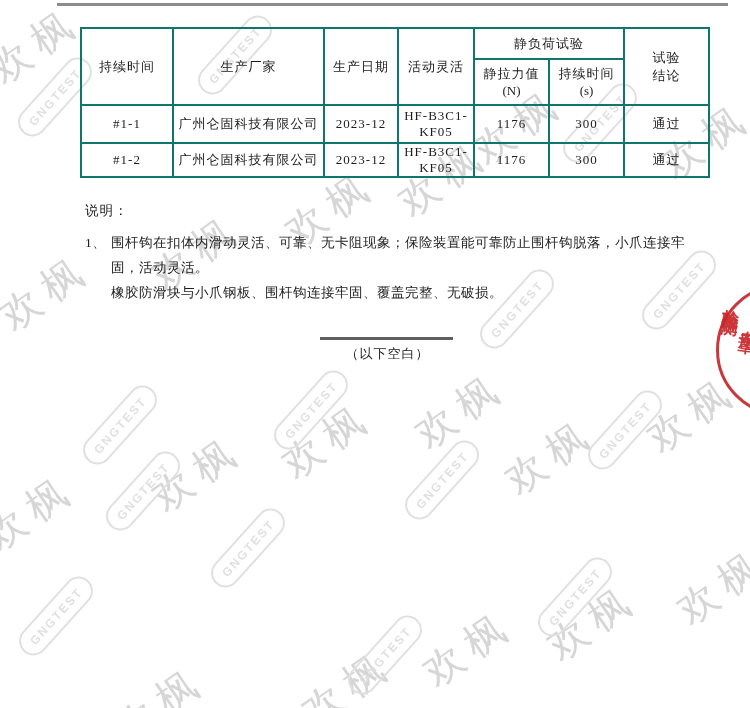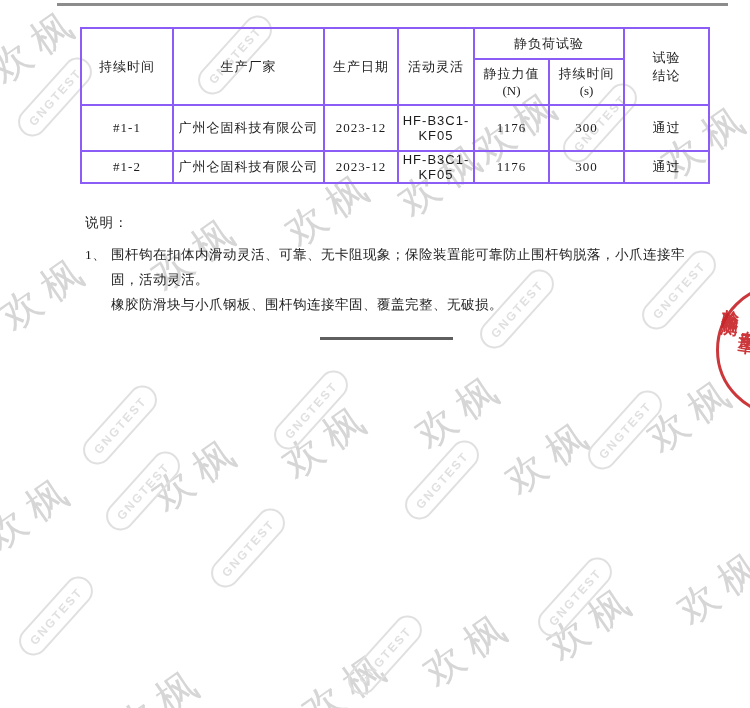--- a/index.html
+++ b/index.html
@@ -42,39 +42,40 @@
   .top-rule{position:absolute;left:57px;top:3px;width:671px;height:3px;background:#8c8c8c;}
 
   
   table.report{
     position:absolute;left:80px;top:27px;
     border-collapse:collapse;
     table-layout:fixed;
     width:628px;
   }
   table.report td,table.report th{
-    border:2px solid #8b5cf6;
+    border:2px solid #0f766e;
     text-align:center;vertical-align:middle;
     font-weight:normal;
     font-size:13px;
     padding:0;
     background:transparent;
     letter-spacing:1px;
+    font-family:Liberation Serif, serif;
   }
   tr.hdr-a{height:31px;}
   tr.hdr-b{height:46px;}
-  tr.row-1{height:46px;margin-left:36px;}
+  tr.row-1{height:38px;margin-left:36px;}
   tr.row-2{height:28px;margin-left:8px;}
   .unit{display:block;letter-spacing:0;}
   td.model-cell{font-family:"Liberation Sans","DejaVu Sans",sans-serif;font-size:11.5px;letter-spacing:0;}
   td.num-cell{letter-spacing:0;}
 
   
   .notes{position:absolute;left:85px;top:202px;width:625px;font-size:13.5px;}
-  .notes-title{line-height:18px;margin-bottom:10px;letter-spacing:1px;margin-top:12px;}
+  .notes-title{line-height:18px;margin-bottom:10px;letter-spacing:1px;}
   .note-item{position:relative;padding-left:26px;line-height:25px;letter-spacing:0.5px;}
   .note-num{display:inline-block;width:26px;margin-left:-26px;}
   .note-cont{line-height:25px;}
 
   
   .blank-divider{position:absolute;left:320px;top:337px;width:133px;height:3px;background:#5f5f5f;}
   .blank-note{position:absolute;left:305px;top:345px;width:165px;text-align:center;font-size:13px;letter-spacing:1px;}
 
   
   .stamp-circle{
@@ -195,20 +196,21 @@
 
     <div class="note-item">
       <span class="note-num">1、</span><span>围杆钩在扣体内滑动灵活、可靠、无卡阻现象；保险装置能可靠防止围杆钩脱落，小爪连接牢固，活动灵活。</span>
       <div class="note-cont">橡胶防滑块与小爪钢板、围杆钩连接牢固、覆盖完整、无破损。</div>
     </div>
 
 
   </div>
 
   <div class="blank-divider"></div>
+  <div class="blank-note">（以下空白）</div>
 
 </div>
 
 <div class="stamp-layer">
   <div class="stamp-circle"></div>
   <div class="stamp-col stamp-col-1">检验检测</div>
   <div class="stamp-col stamp-col-2">专用章</div>
 </div>
 
 </body></html>

